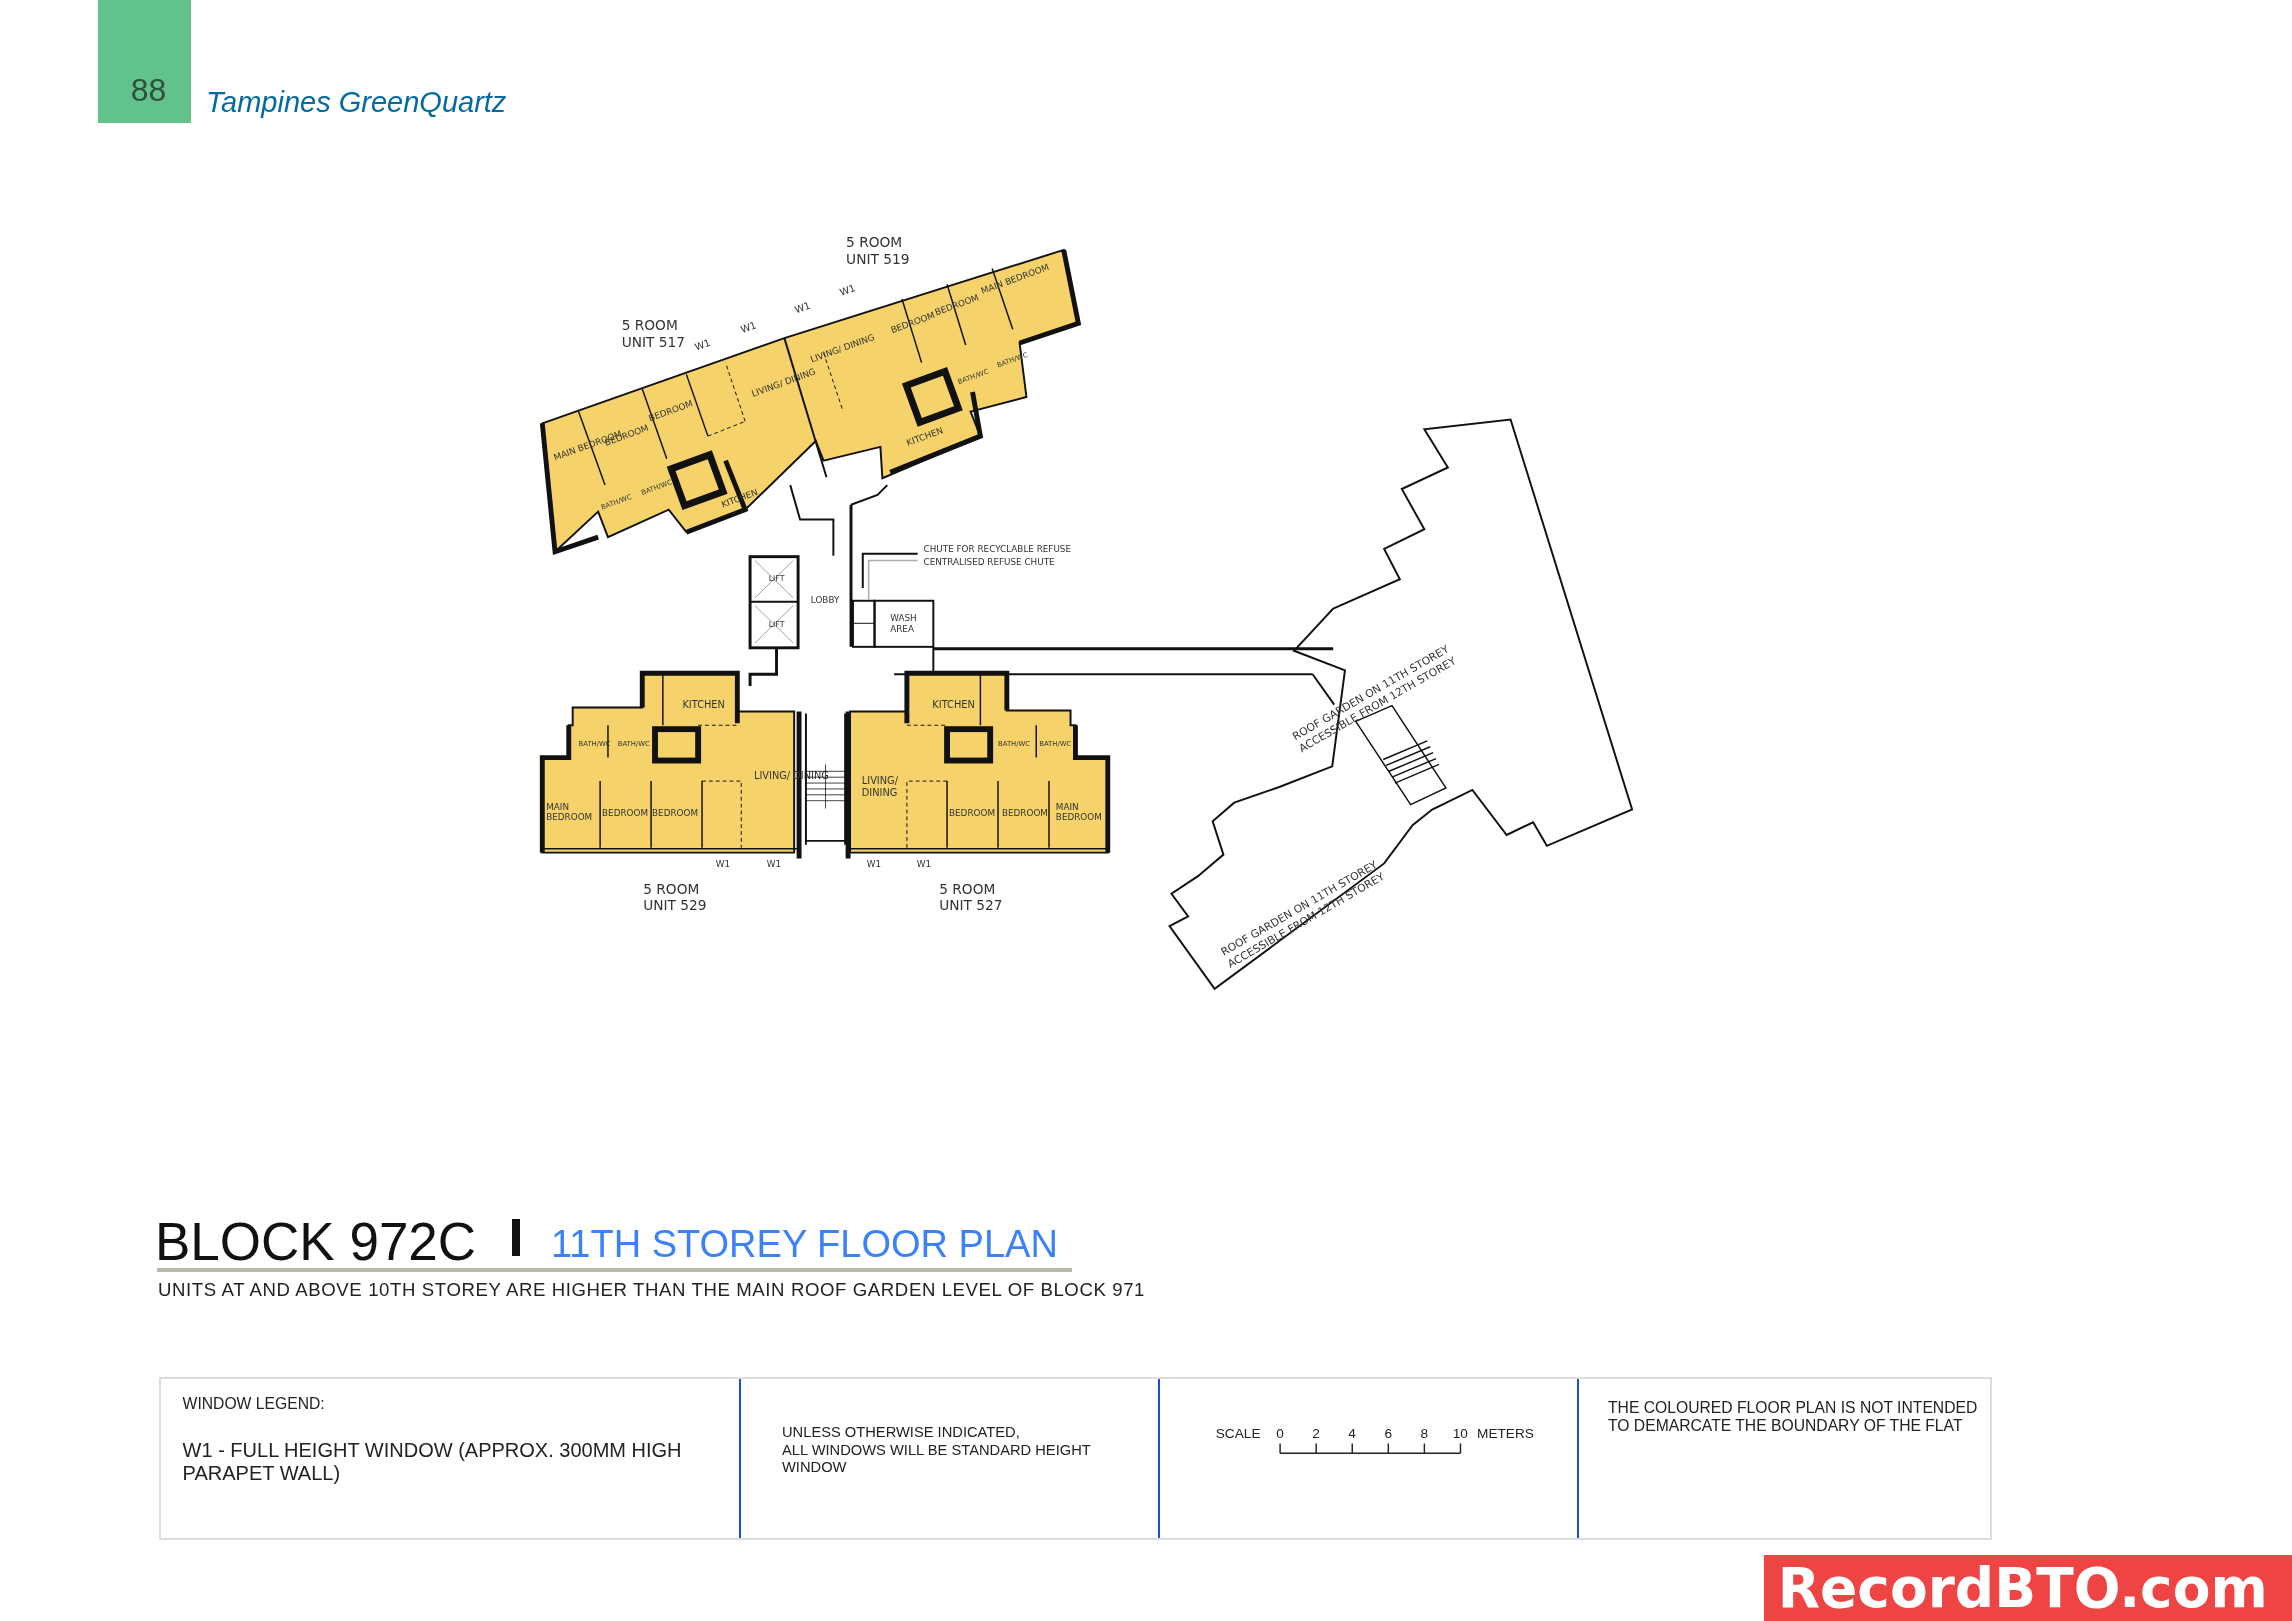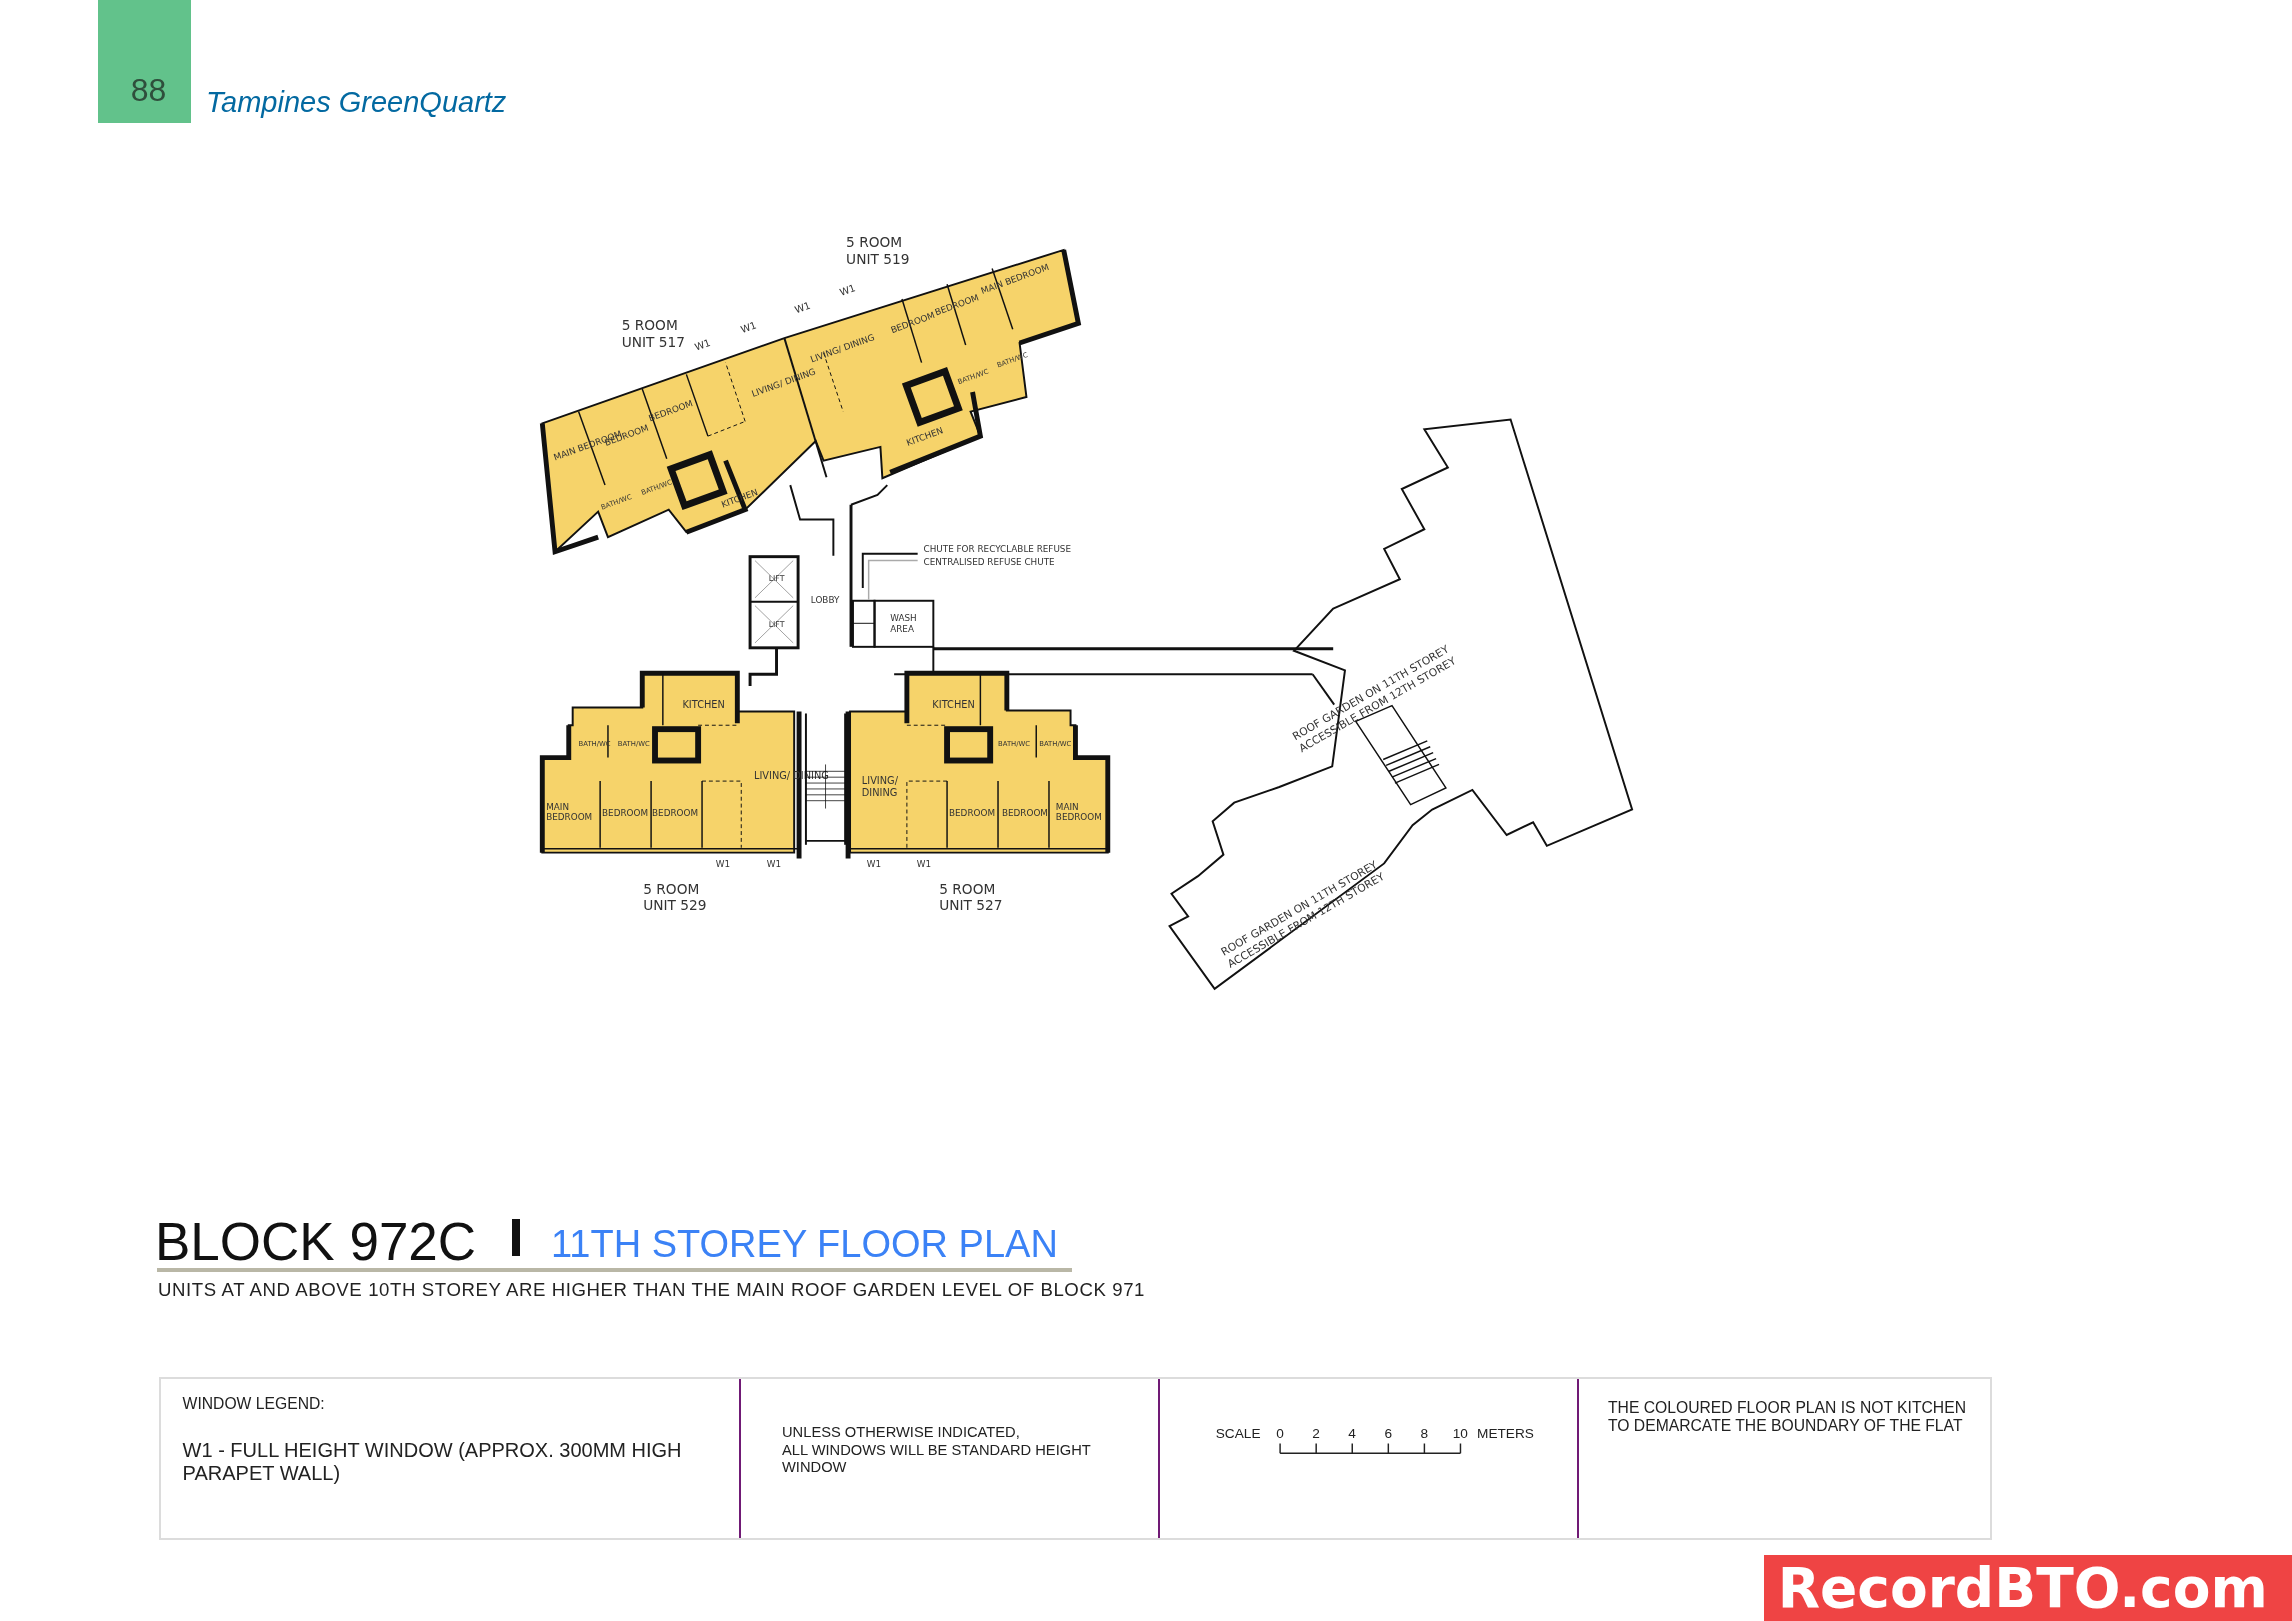--- a/index.html
+++ b/index.html
@@ -7,21 +7,21 @@
   .page-tab { position:absolute; left:98px; top:0; width:93px; height:123px; background:#62C28B; }
   .page-num { position:absolute; left:98px; top:74px; width:101px; text-align:center; font-size:32px; color:#2f4f3c; line-height:1; }
   .doc-title { position:absolute; left:206px; top:86px; font-size:29px; color:#0369a1;font-style:italic; }
   svg.plan { position:absolute; left:0; top:0; }
   .title-main { position:absolute; left:155px; top:1211px; font-size:53px; color:#111; letter-spacing:0px; white-space:nowrap; }
   .title-sep { position:absolute; left:512px; top:1219px; width:7.8px; height:37px; background:#111; }
   .title-sub { position:absolute; left:551px; top:1223px; font-size:38px; color:#3b82f6; white-space:nowrap; }
   .title-rule { position:absolute; left:157px; top:1268px; width:915px; height:3.9px; background:#b9b7a6; }
   .title-note { position:absolute; left:158px; top:1279px; font-size:18.6px; color:#222; letter-spacing:0.6px; white-space:nowrap; }
   .legend { position:absolute; left:159px; top:1377px; width:1833px; height:163px; border:2px solid #dcdcdc; box-sizing:border-box; display:flex; }
-  .legend .cell { position:relative; border-right:2px solid #701a75; box-sizing:border-box; font-size:14.7px; color:#222; }
+  .legend .cell { position:relative; border-right:2px solid #1d4ed8; box-sizing:border-box; font-size:14.7px; color:#222; }
   .legend .cell:last-child { border-right:none; }
   .c1 { width:580px; } .c2 { width:419px; } .c3 { width:419px; } .c4 { flex:1; }
   .c1 .l1 { position:absolute; left:21.6px; top:15.7px; font-size:15.7px; }
   .c1 .l2 { position:absolute; left:21.6px; top:60px; font-size:20px; }
   .c2 .l1 { position:absolute; left:41px; top:45px; line-height:17.6px; }
   .c3 .scale-wrap { position:absolute; left:55px; top:45px; width:333px; height:39px; }
   .c4 .l1 { position:absolute; left:29px; top:19.6px; font-size:15.7px; line-height:18.6px; }
   .watermark { position:absolute; left:1764px; top:1555px; width:528px; height:66px; background:#ef4444; color:#fff; font-family:"DejaVu Sans", sans-serif; font-weight:bold; font-size:55px; line-height:66px; padding-left:13.7px; box-sizing:border-box; white-space:nowrap; overflow:hidden; }
   .lbl { font-family:"DejaVu Sans", sans-serif; fill:#333; }
 </style>
@@ -257,20 +257,20 @@
         <line x1="103" y1="20" x2="103" y2="30"></line>
         <line x1="140" y1="20" x2="140" y2="30"></line>
         <line x1="177" y1="20" x2="177" y2="30"></line>
         <line x1="214" y1="20" x2="214" y2="30"></line>
         <line x1="251" y1="20" x2="251" y2="30"></line>
       </g>
     </svg>
   </div>
   <div class="cell c4">
     <div class="l1">
-      <div>THE COLOURED FLOOR PLAN IS NOT KITCHEN</div>
+      <div>THE COLOURED FLOOR PLAN IS NOT INTENDED</div>
       <div>TO DEMARCATE THE BOUNDARY OF THE FLAT</div>
     </div>
   </div>
 </div>
 
 <div class="watermark">RecordBTO.com</div>
 
 
 </body></html>

